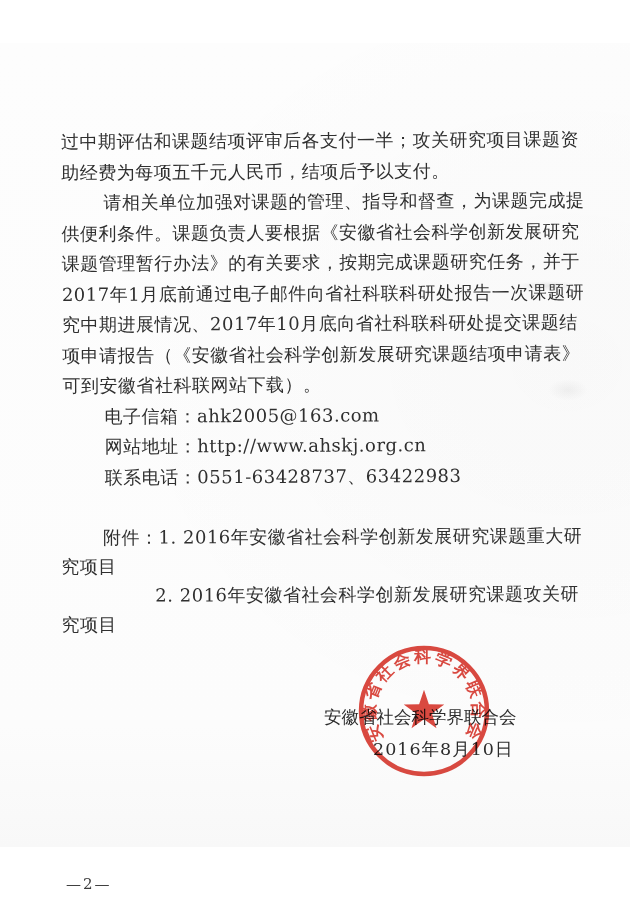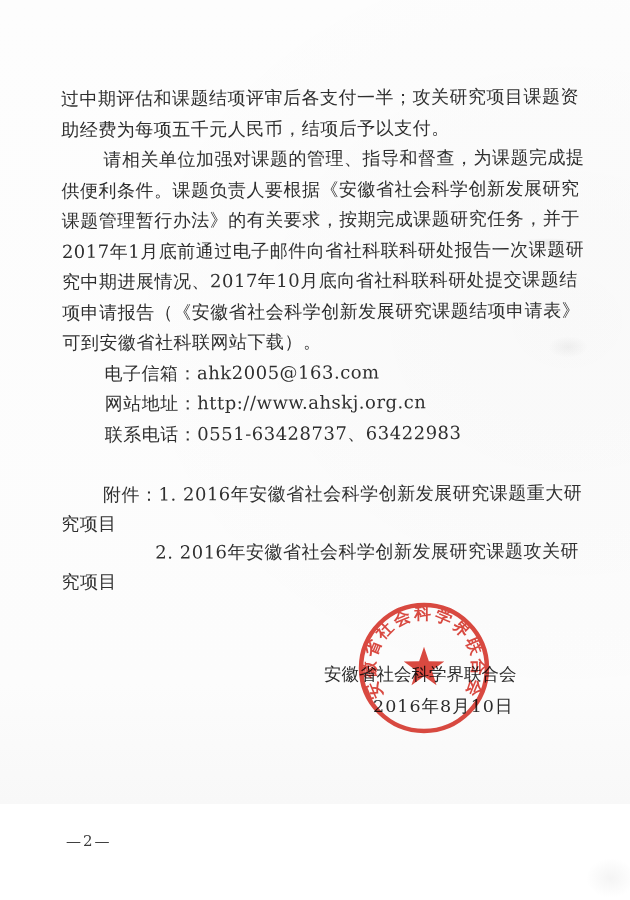--- a/index.html
+++ b/index.html
@@ -8,20 +8,21 @@
     background:#ffffff;
     font-family:"DejaVu Serif","Liberation Serif",serif;
     overflow:hidden;
   }
   .page{
     position:relative;width:630px;height:804px;
     background:
       radial-gradient(ellipse at 90% 40%, rgba(0,0,0,0.015), rgba(0,0,0,0) 60%),
       linear-gradient(180deg,#fdfdfd 0%, #fcfcfc 85%, #f8f8f8 100%);
     color:#2e2e2e;
+    margin-top:43px;
   }
   .body-text{
     position:absolute;left:61px;top:84px;width:522px;
     font-size:18px;line-height:30.5px;letter-spacing:0.5px;
     transform:rotate(-0.3deg);transform-origin:0 0;
     color:#2f2f2f;
   }
   .attachments{
     position:absolute;left:61px;top:480px;width:522px;
     font-size:18px;line-height:29px;letter-spacing:0.5px;

